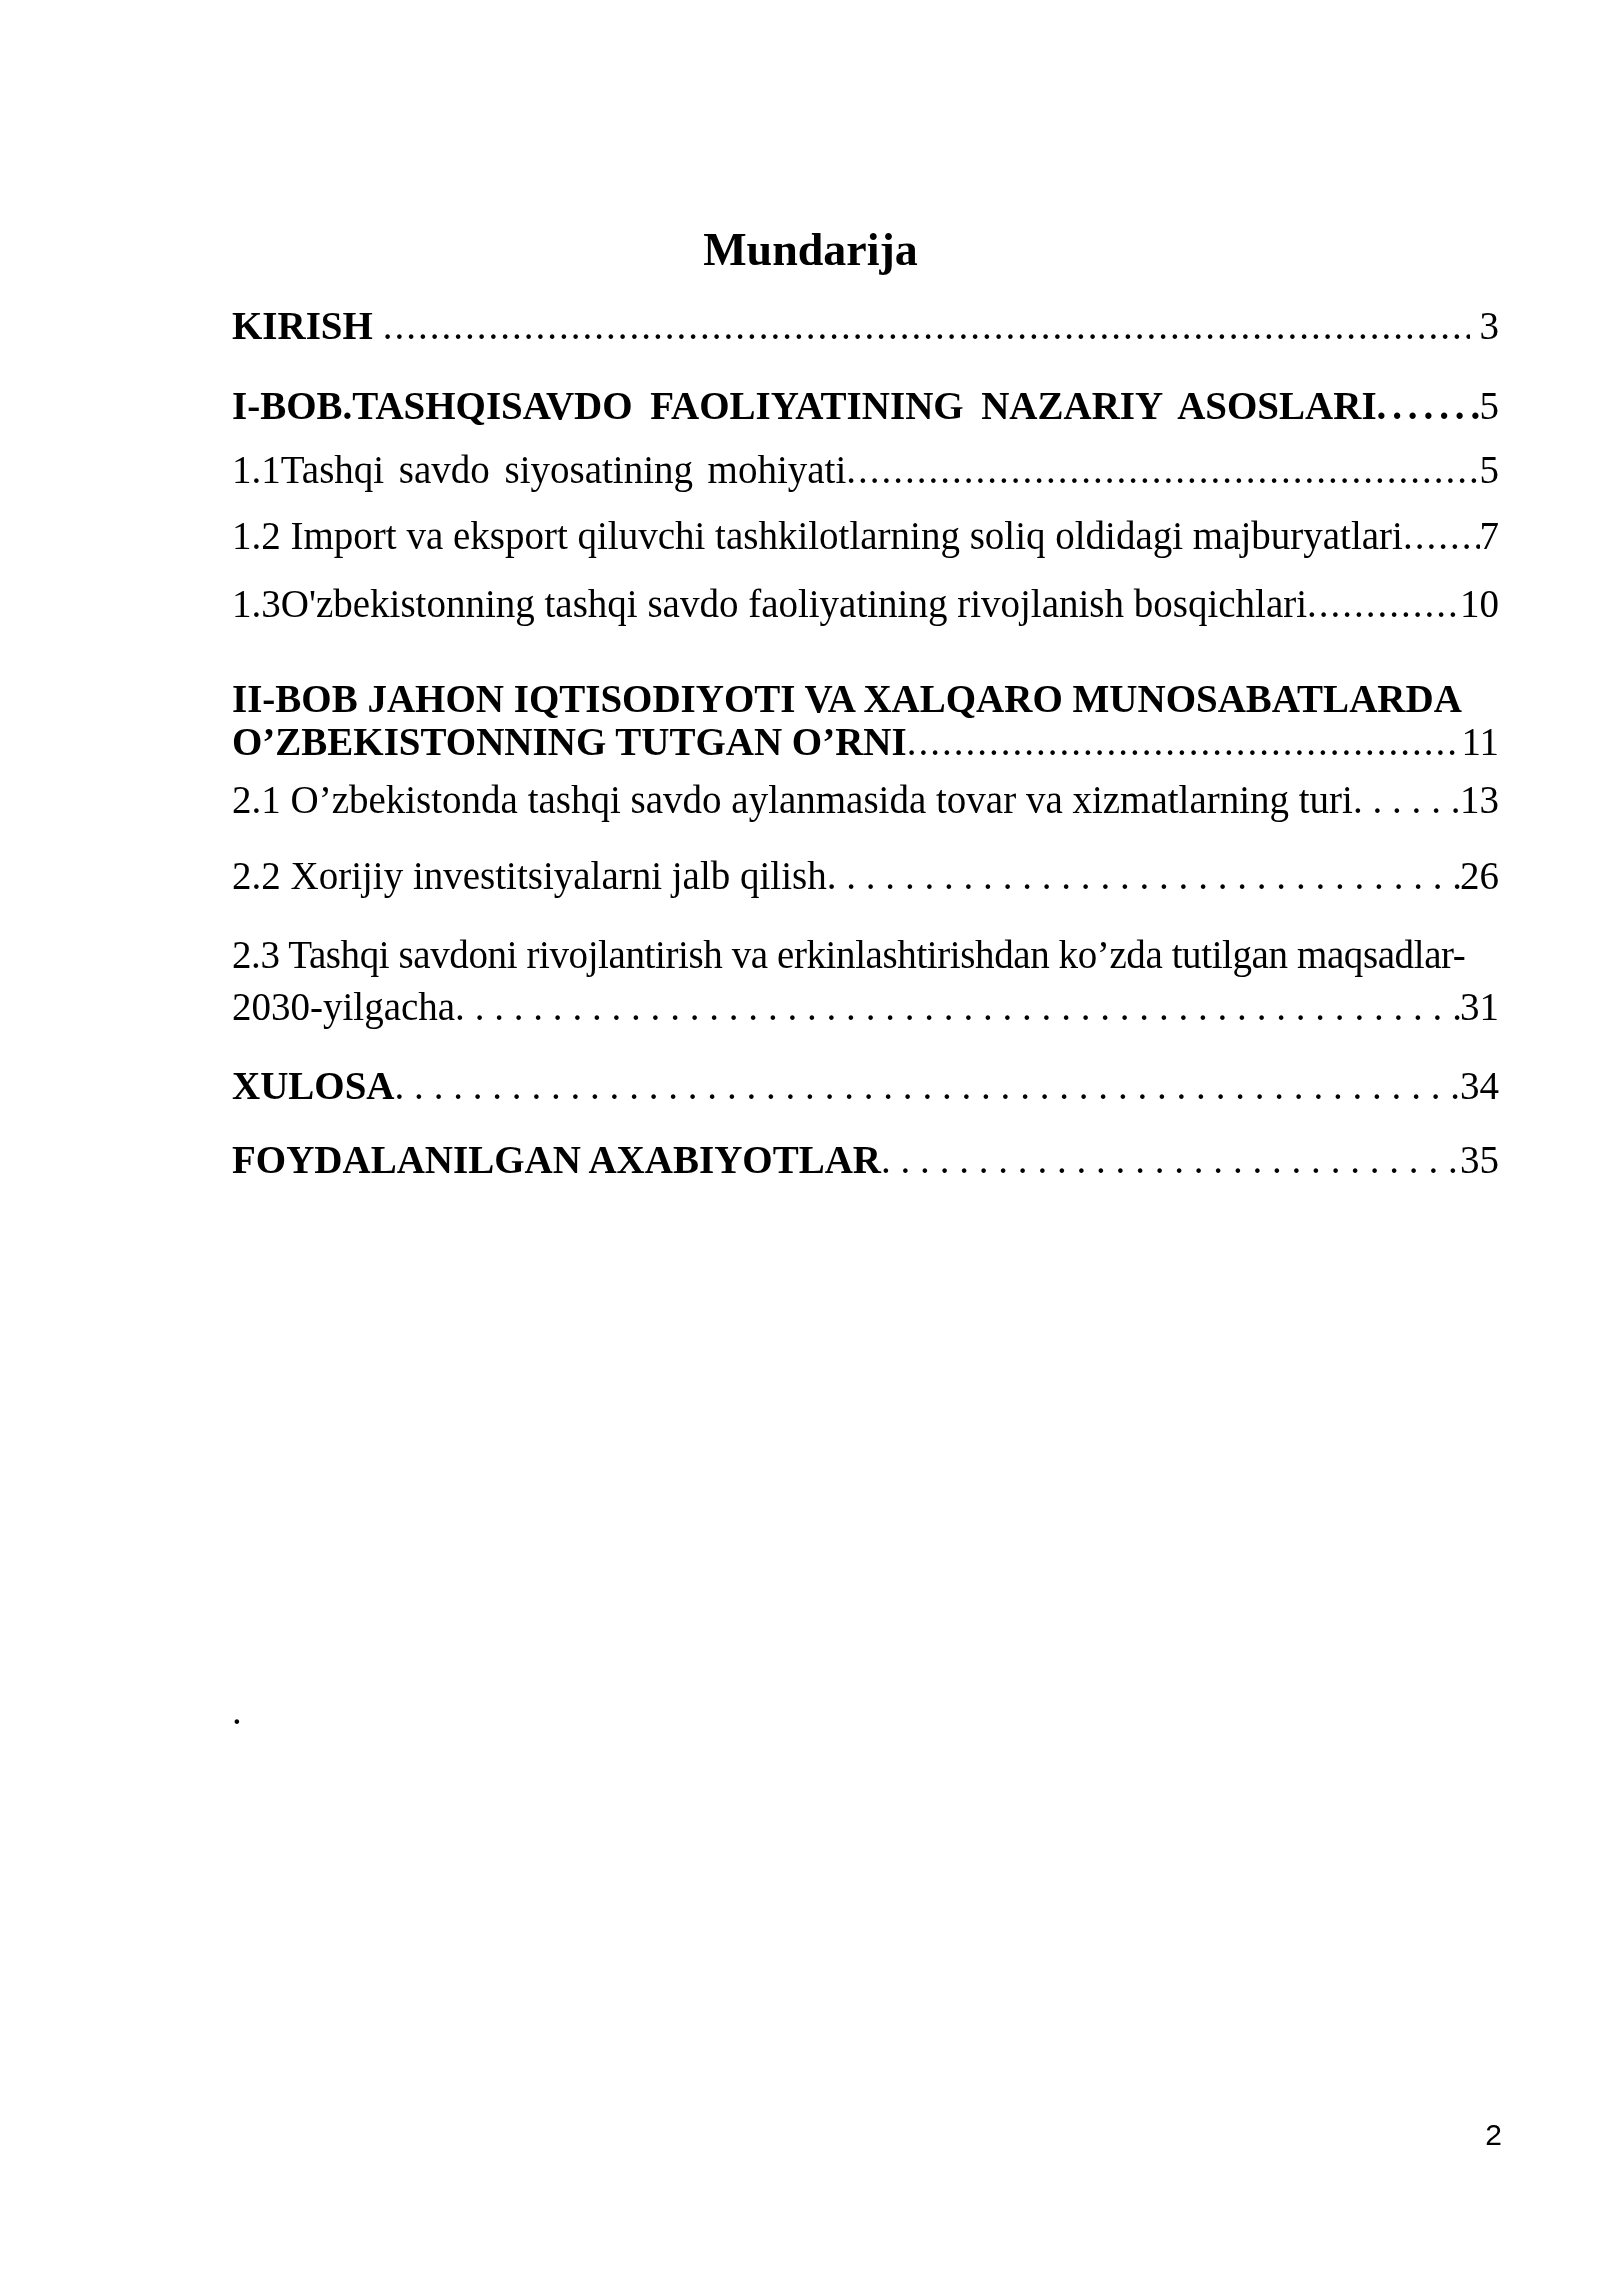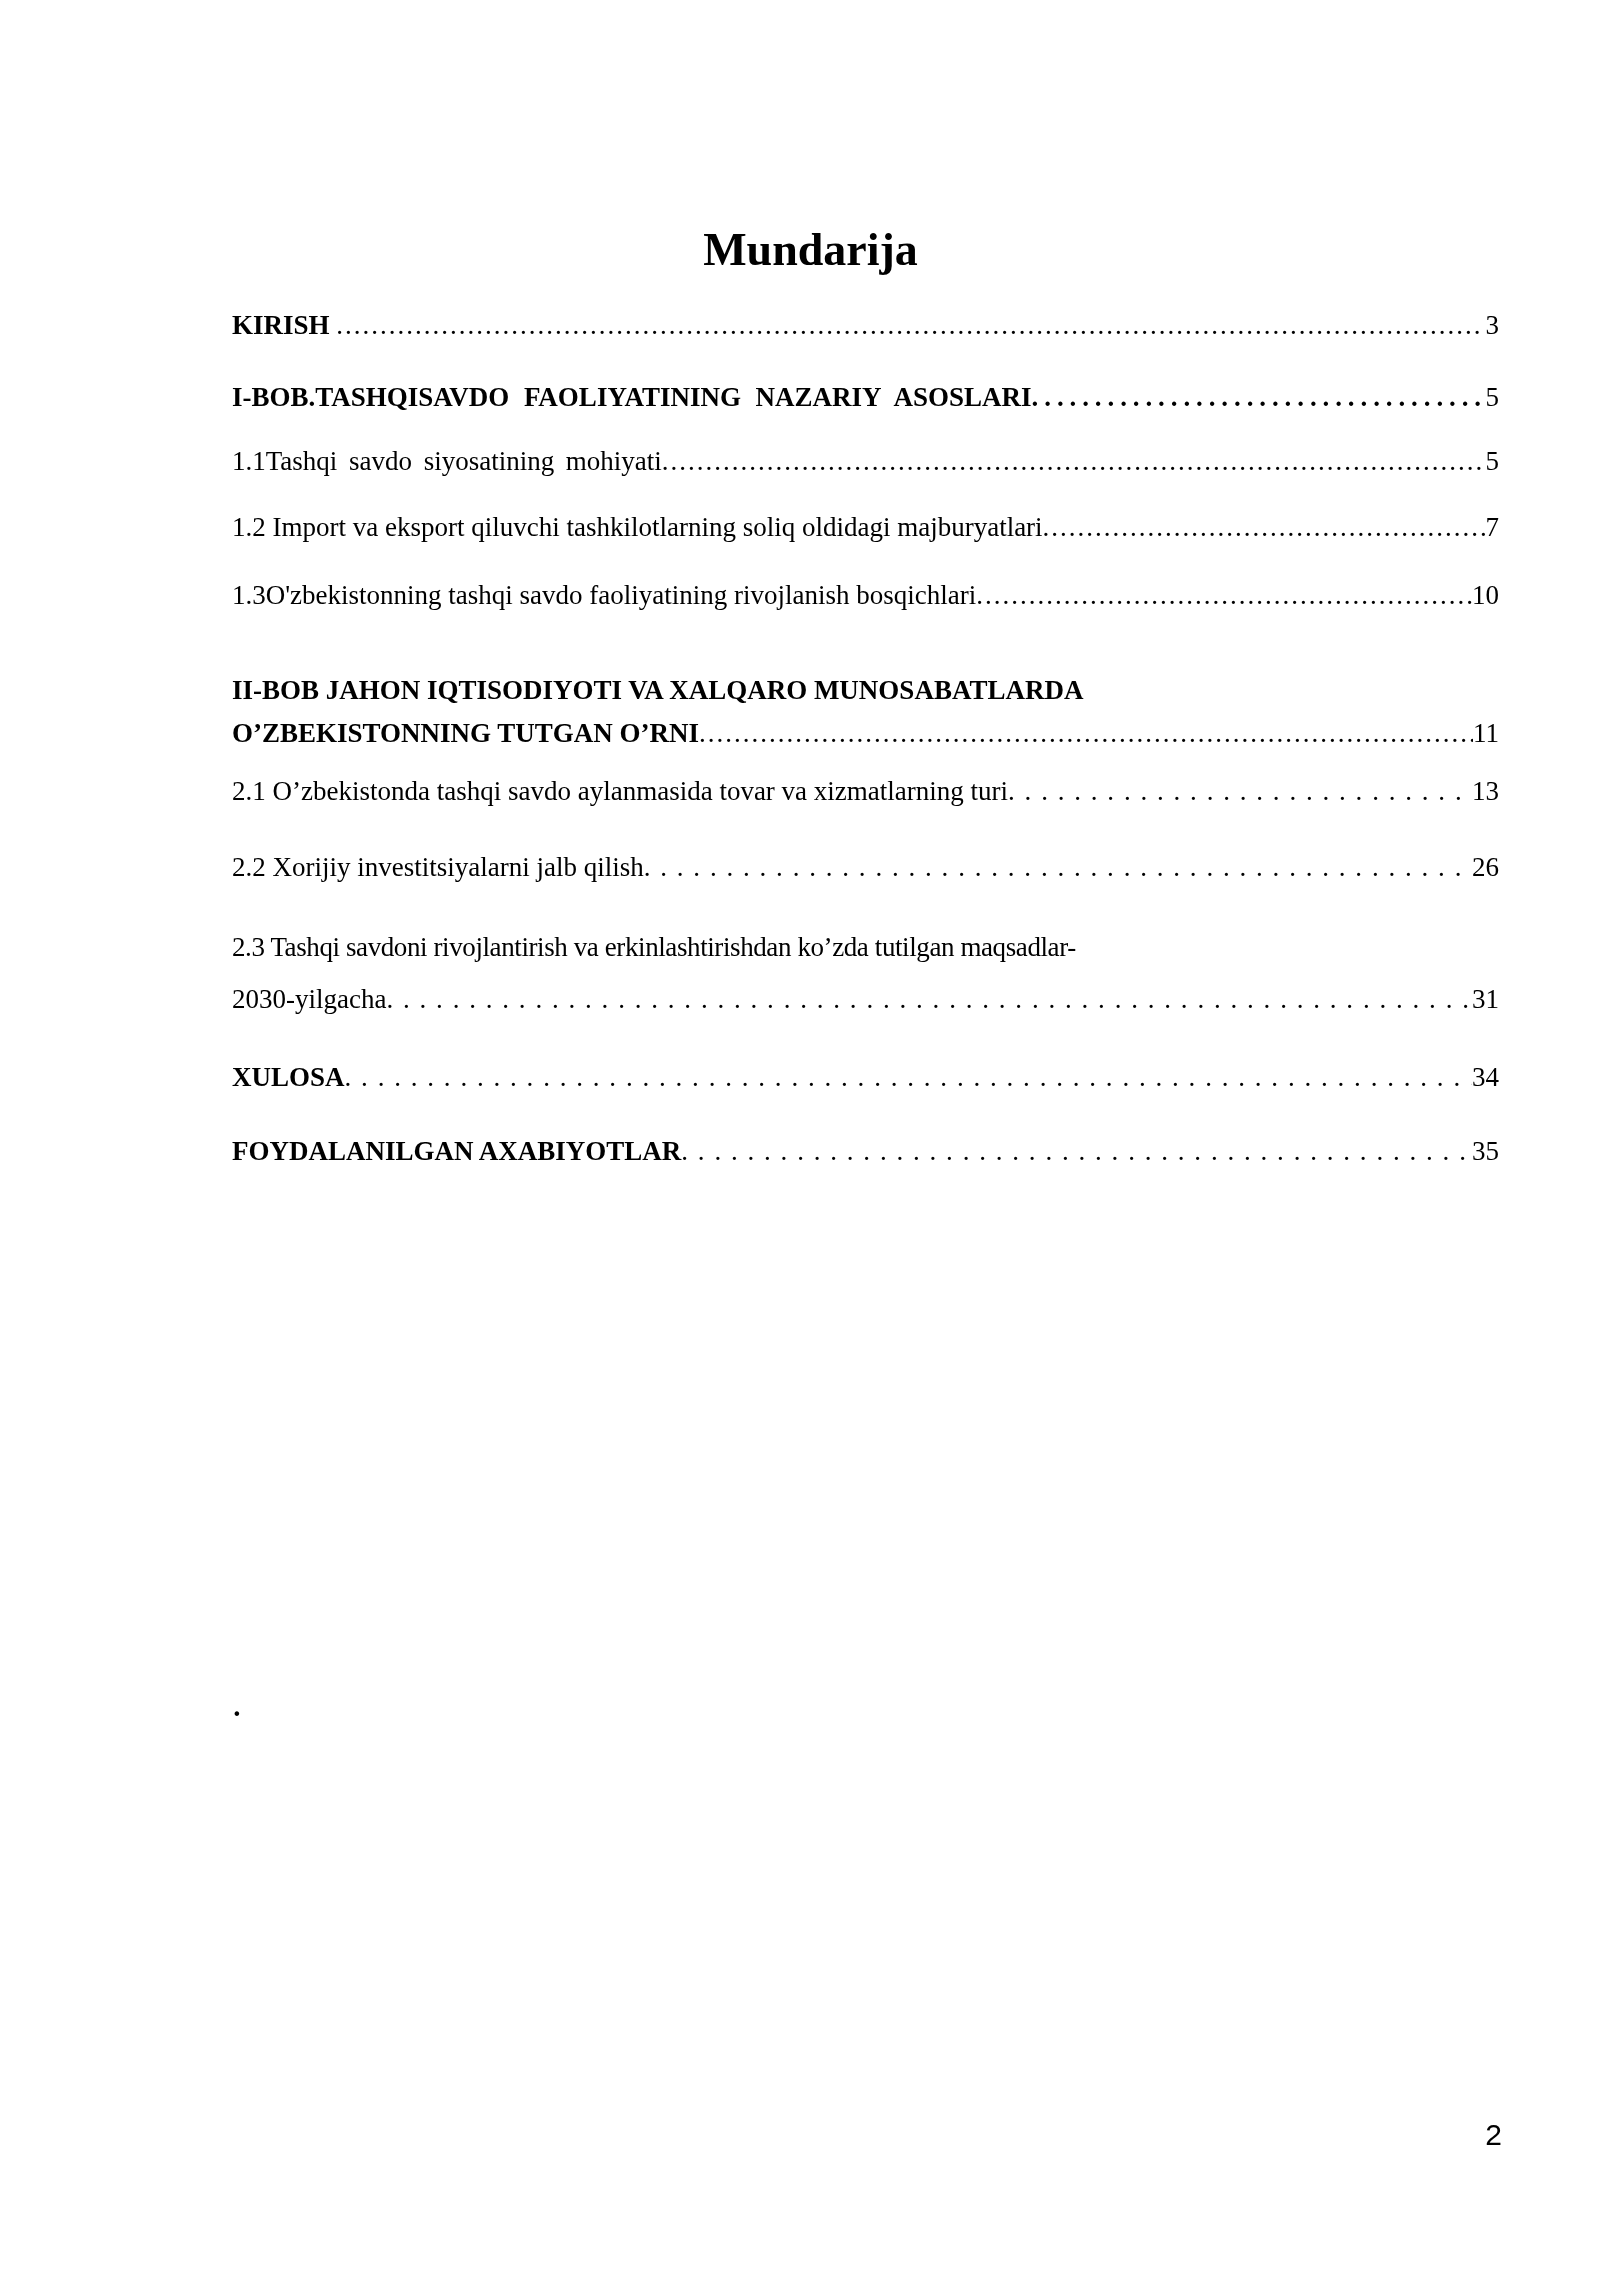--- a/index.html
+++ b/index.html
@@ -7,31 +7,31 @@
     width:1621px;height:2293px;position:relative;margin:0 auto;
     background:#ffffff;color:#000;overflow:hidden;
     font-family:"Liberation Serif","DejaVu Serif",serif;
   }
   .content{padding:225px 122px 0 232px;}
   .doc-title{
     font-size:46px;font-weight:bold;line-height:49px;text-align:center;
     margin:0 -122px 0 -232px;
   }
   .toc{display:block;}
-  .toc-line{display:flex;align-items:baseline;font-size:27px;line-height:49px;}
+  .toc-line{display:flex;align-items:baseline;font-size:39px;line-height:49px;}
   .toc-line .label{flex:0 0 auto;white-space:pre;}
   .toc-line .leader{flex:1 1 auto;min-width:0;overflow:hidden;white-space:nowrap;}
   .toc-line .page-num{flex:0 0 auto;font-weight:normal;white-space:pre;}
   .leader.dense{letter-spacing:2px;}
   .leader.spaced{letter-spacing:9.8px;}
   .leader.spaced-bold{letter-spacing:5.9px;font-weight:bold;}
   .toc-entry.bold .label{font-weight:bold;}
 
   .entry-kirish{margin-top:26.5px;}
-  .entry-chapter-1{margin-top:23px;}
+  .entry-chapter-1{margin-top:31px;}
   .entry-chapter-1 .label{word-spacing:7.8px;}
   .entry-sec-1-1{margin-top:15.7px;text-align:right;}
   .entry-sec-1-1 .label{word-spacing:4.9px;}
   .entry-sec-1-2{margin-top:16.7px;}
   .entry-sec-1-3{margin-top:19.6px;}
   .entry-chapter-2{margin-top:49px;}
   .entry-chapter-2 .toc-line{line-height:43px;}
   .entry-sec-2-1{margin-top:11.8px;}
   .entry-sec-2-2{margin-top:26.5px;}
   .entry-sec-2-3{margin-top:29px;}

